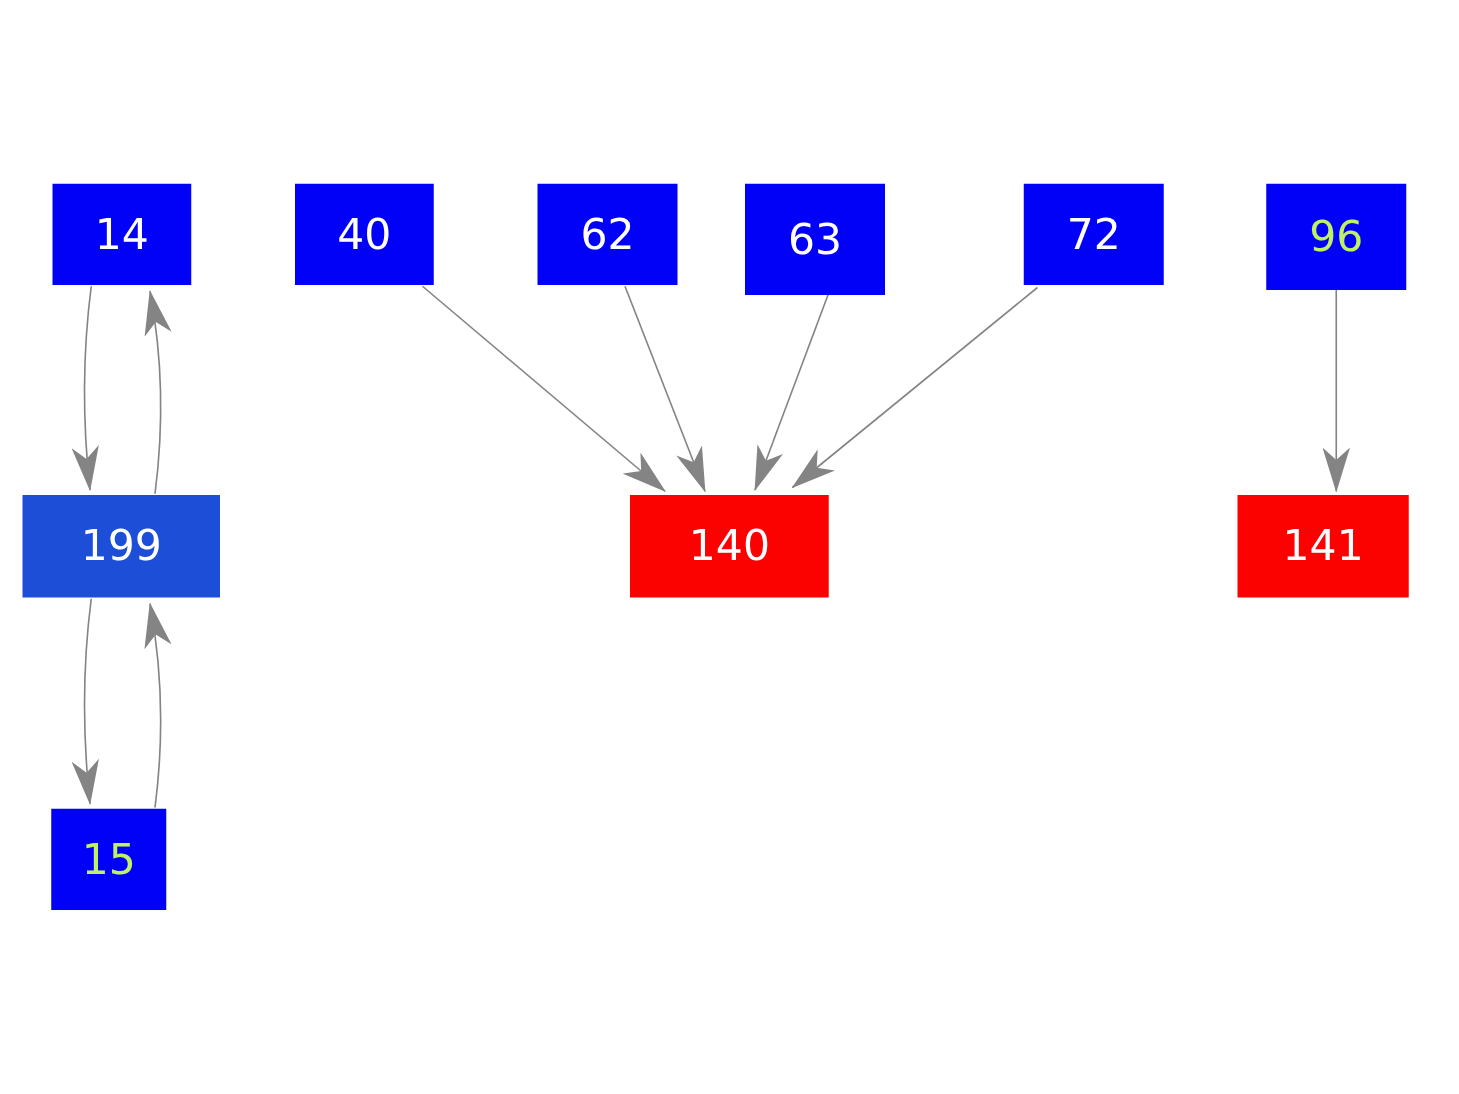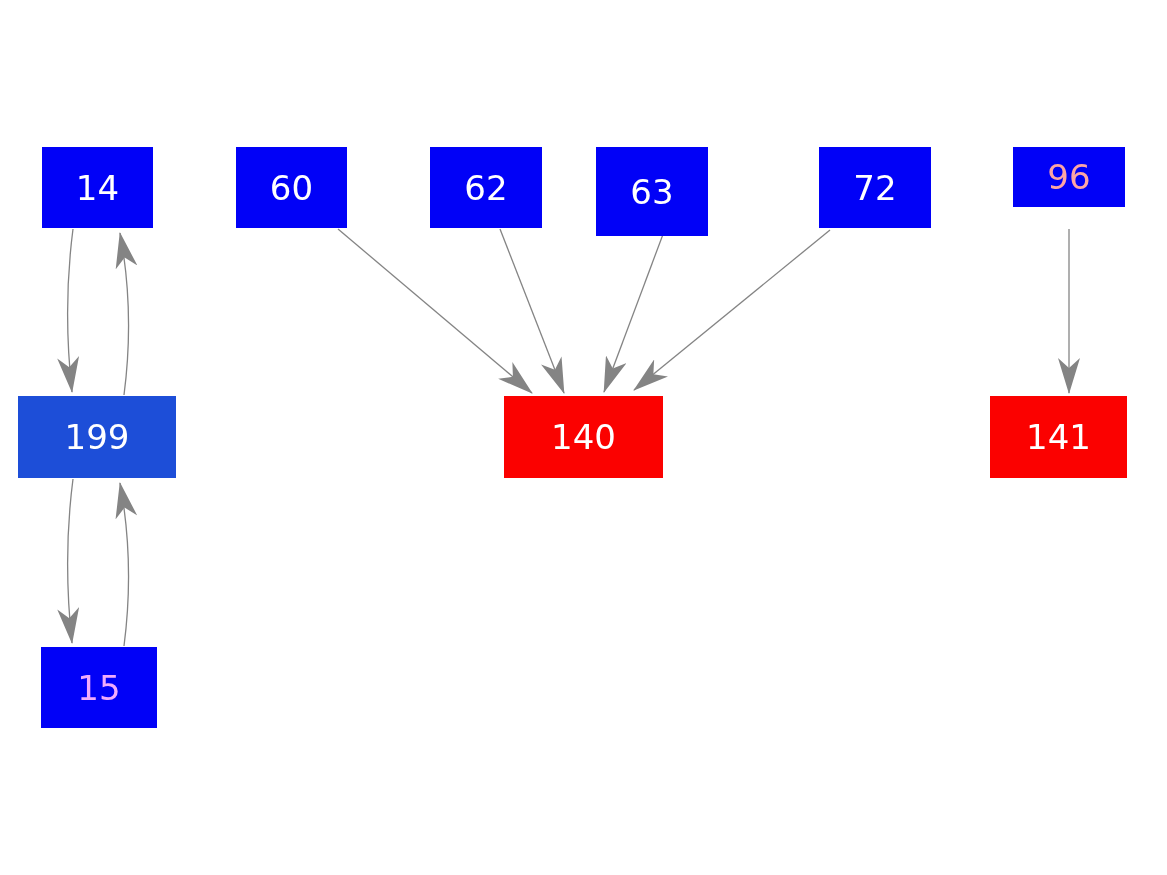--- a/index.html
+++ b/index.html
@@ -57,40 +57,40 @@
         <path d="M665,229 L604,392" class="edge" stroke="#848484" marker-end="url(#arrow)"></path>
         <path d="M830,230 L634,390" class="edge" stroke="#848484" marker-end="url(#arrow)"></path>
         <path d="M1069,229 L1069,393" class="edge" stroke="#848484" marker-end="url(#arrow)"></path>
       </g>
   </svg>
   <div id="nodes">
       <div class="node" style="left: 42px; top: 147px; width: 111px; height: 81px; background: rgb(1, 1, 247); color: rgb(255, 255, 255);">
         <span>14</span>
       </div>
       <div class="node" style="left: 236px; top: 147px; width: 111px; height: 81px; background: rgb(1, 1, 247); color: rgb(255, 255, 255);">
-        <span>60</span>
+        <span>40</span>
       </div>
       <div class="node" style="left: 430px; top: 147px; width: 112px; height: 81px; background: rgb(1, 1, 247); color: rgb(255, 255, 255);">
         <span>62</span>
       </div>
       <div class="node" style="left: 596px; top: 147px; width: 112px; height: 89px; background: rgb(1, 1, 247); color: rgb(255, 255, 255);">
         <span>63</span>
       </div>
       <div class="node" style="left: 819px; top: 147px; width: 112px; height: 81px; background: rgb(1, 1, 247); color: rgb(255, 255, 255);">
         <span>72</span>
       </div>
-      <div class="node" style="left: 1013px; top: 147px; width: 112px; height: 60px; background: rgb(1, 1, 247); color: #fca5a5;">
+      <div class="node" style="left: 1013px; top: 147px; width: 112px; height: 85px; background: rgb(1, 1, 247); color: #bef264;">
         <span>96</span>
       </div>
       <div class="node" style="left: 18px; top: 396px; width: 158px; height: 82px; background: #1d4ed8; color: rgb(255, 255, 255);">
         <span>199</span>
       </div>
       <div class="node" style="left: 504px; top: 396px; width: 159px; height: 82px; background: rgb(251, 1, 0); color: rgb(255, 255, 255);">
         <span>140</span>
       </div>
       <div class="node" style="left: 990px; top: 396px; width: 137px; height: 82px; background: rgb(251, 1, 0); color: rgb(255, 255, 255);">
         <span>141</span>
       </div>
-      <div class="node" style="left: 41px; top: 647px; width: 116px; height: 81px; background: rgb(1, 1, 247); color: #f0abfc;">
+      <div class="node" style="left: 41px; top: 647px; width: 92px; height: 81px; background: rgb(1, 1, 247); color: #bef264;">
         <span>15</span>
       </div>
     </div>
 </div>
 
 </body></html>

